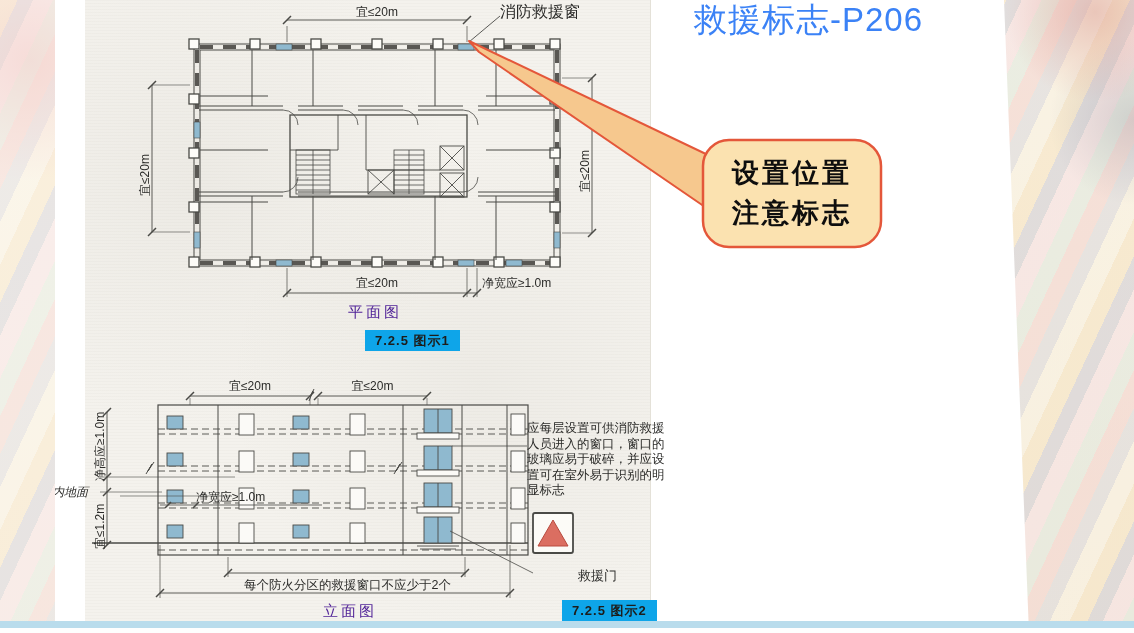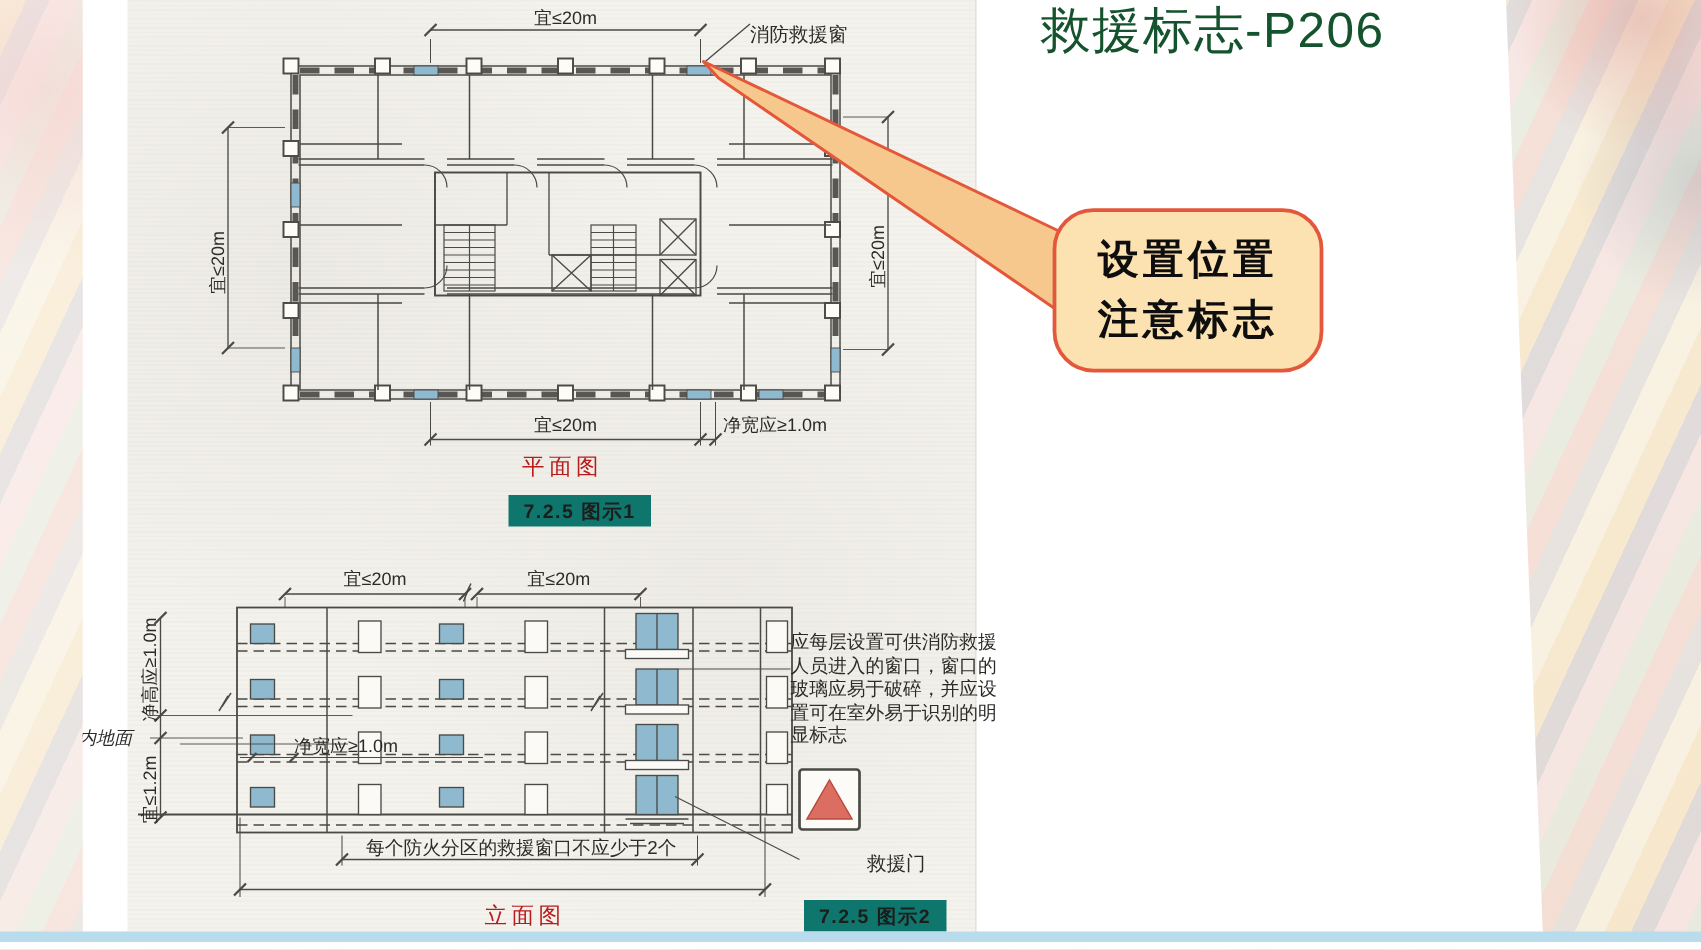--- a/index.html
+++ b/index.html
@@ -29,29 +29,29 @@
     background:
       radial-gradient(ellipse at 20% 30%, rgba(150,145,130,.08), transparent 40%),
       radial-gradient(ellipse at 70% 62%, rgba(150,145,130,.07), transparent 45%),
       repeating-linear-gradient(0deg, rgba(120,115,100,.03) 0 1px, transparent 1px 3px),
       #f4f2ed;}
   svg.linework{position:absolute;left:0;top:0;pointer-events:none;}
   .lbl{position:absolute;font:12px/1.25 "Liberation Sans",sans-serif;color:#2b2b29;white-space:nowrap;}
   .ctr{text-align:center;}
   .rot{position:absolute;font:12px/1.2 "Liberation Sans",sans-serif;color:#2b2b29;
        white-space:nowrap;transform:rotate(-90deg);transform-origin:0 0;}
-  .caption{position:absolute;font:15px/1.2 "Liberation Sans",sans-serif;color:#b91c1c;
+  .caption{position:absolute;font:15px/1.2 "Liberation Sans",sans-serif;color:#4c1d95;
            letter-spacing:3px;text-align:center;}
-  .badge{position:absolute;background:#0f766e;color:#1d1d1b;font:bold 13px/1 "Liberation Sans",sans-serif;
-         padding:4px 10px;letter-spacing:1px;}
+  .badge{position:absolute;background:#0ea5e9;color:#1d1d1b;font:bold 13px/1 "Liberation Sans",sans-serif;
+         padding:4px 10px;letter-spacing:1px;margin-left:26px;}
   .note{position:absolute;left:527px;top:421px;width:142px;font:12.5px/15.5px "Liberation Sans",sans-serif;
         color:#2b2b29;text-align:left;}
-  .rule{position:absolute;font:12.5px/1.1 "Liberation Sans",sans-serif;color:#2b2b29;text-align:center;}
+  .rule{position:absolute;font:12.5px/1.1 "Liberation Sans",sans-serif;color:#2b2b29;text-align:center;margin-top:20px;}
   .slide-title{position:absolute;left:694px;top:2px;font:33px/1.1 "Liberation Sans",sans-serif;
-               color:#14532d;letter-spacing:1px;}
+               color:#3b82f6;letter-spacing:1px;}
   .callout-text{position:absolute;left:710px;top:153px;width:164px;text-align:center;
                 font:bold 27px/40px "Liberation Serif",serif;color:#0e0e0e;letter-spacing:3px;}
   .callout-text span{display:block;}
   .bottom-bar{position:absolute;left:0;top:621px;width:100%;height:7px;background:#b9dcec;}
   .bottom-white{position:absolute;left:0;top:628px;width:100%;height:5px;background:#fefefe;}
 </style>
 </head>
 <body>
 
 <div class="bg">
@@ -245,21 +245,21 @@
       </g>
     </g>
 
     <g>
       <polygon points="469,41 479,52 708,209 708,155" fill="#f6c88e" stroke="#e4573a" stroke-width="2" stroke-linejoin="round"></polygon>
       <rect x="703" y="140" width="178" height="107" rx="26" fill="#fbe2b0" stroke="#e4573a" stroke-width="2.5"></rect>
     </g>
   </svg>
 
   <div class="lbl ctr" style="left:287px;top:5px;width:180px;">宜≤20m</div>
-  <div class="lbl" style="left:500px;top:15px;font-size:13px;">消防救援窗</div>
+  <div class="lbl" style="left:500px;top:2px;font-size:16px;">消防救援窗</div>
   <div class="rot" style="left:138px;top:196px;">宜≤20m</div>
   <div class="rot" style="left:578px;top:192px;">宜≤20m</div>
   <div class="lbl ctr" style="left:287px;top:276px;width:180px;">宜≤20m</div>
   <div class="lbl" style="left:482px;top:276px;">净宽应≥1.0m</div>
   <div class="caption" style="left:330px;top:303px;width:90px;">平面图</div>
   <div class="badge" style="left:339px;top:330px;">7.2.5 图示1</div>
 
   <div class="lbl ctr" style="left:190px;top:379px;width:120px;">宜≤20m</div>
   <div class="lbl ctr" style="left:315px;top:379px;width:115px;">宜≤20m</div>
   <div class="rot" style="left:93px;top:481px;">净高应≥1.0m</div>

